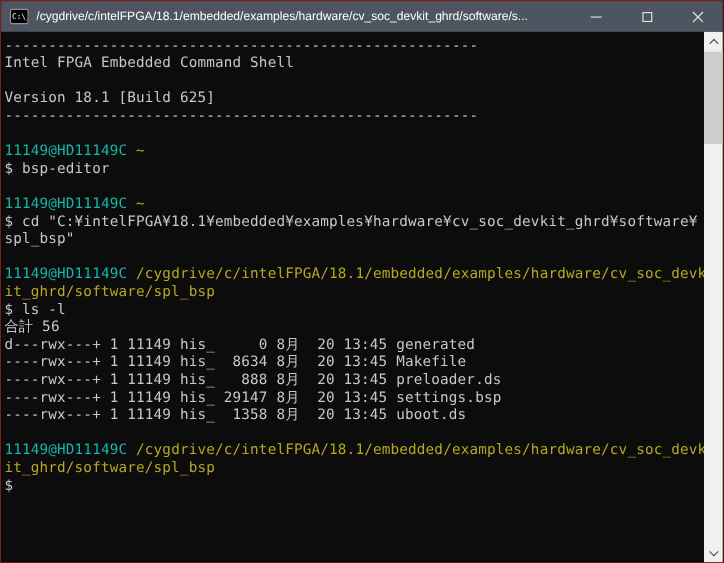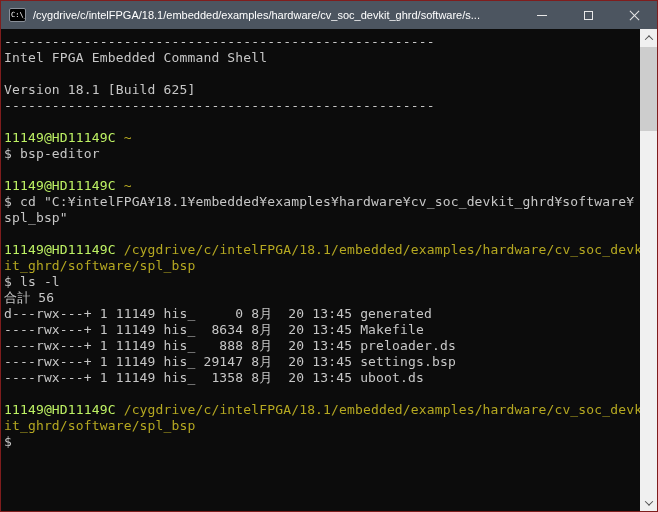--- a/index.html
+++ b/index.html
@@ -43,21 +43,21 @@
   .term {
     position:absolute; top:28px; left:0; right:17px; bottom:0;
     background:#0c0c0c; overflow:hidden;
     padding:5px 0 0 3px;
     font-family:"DejaVu Sans Mono", monospace;
     font-size:13px; letter-spacing:0.15px;
     color:#c7c7c7; white-space:pre;
   }
   .tl { height:16px; line-height:16px; }
   .fg     { color:#c7c7c7; }
-  .green  { color:#bef264; }
+  .green  { color:#14b8a6; }
   .yellow { color:#b5a821; }
   
   .scrollbar {
     position:absolute; top:28px; right:0; bottom:0; width:17px;
     background:#f0f0f0;
   }
   .sb-btn {
     position:absolute; left:0; width:17px; height:17px;
     display:flex; align-items:center; justify-content:center;
   }

